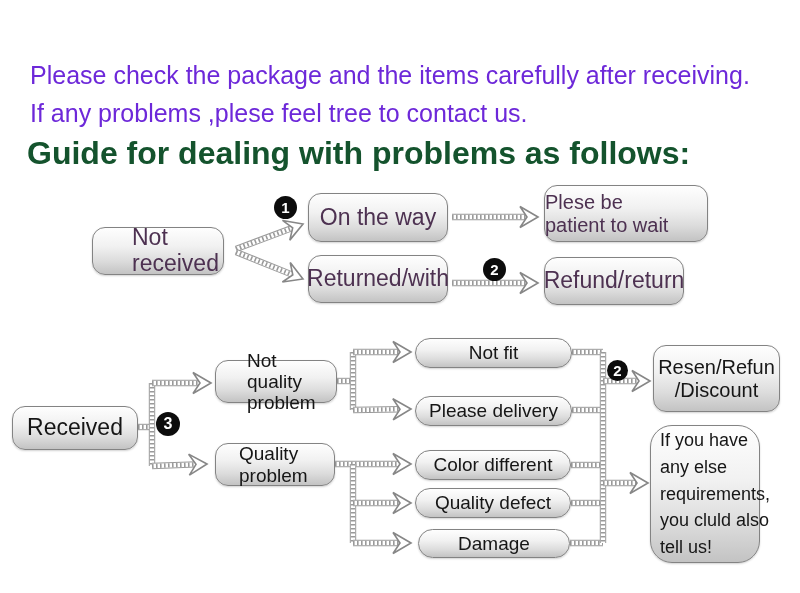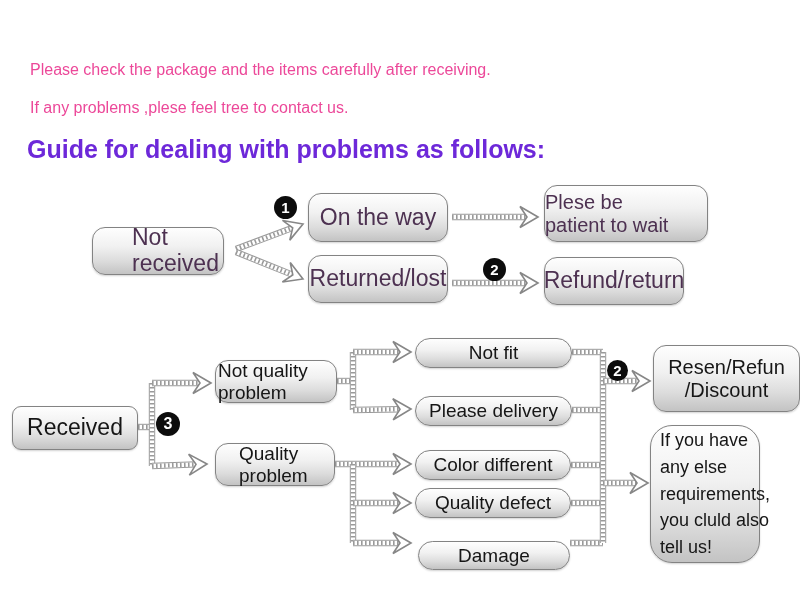--- a/index.html
+++ b/index.html
@@ -4,24 +4,24 @@
 <style>
   html,body{margin:0;padding:0;background:#fff;}
   .page{position:relative;width:800px;height:593px;background:#ffffff;overflow:hidden;
         font-family:"Liberation Sans",sans-serif;}
   
   .banner{position:absolute;left:0;top:0;width:800px;height:37px;background:#060606;}
   .banner-title{position:absolute;left:25px;top:1px;color:#ffffff;font-size:30px;font-weight:bold;
         transform:scaleX(0.78);transform-origin:left center;white-space:nowrap;}
   .banner-arrow{position:absolute;left:745px;top:0;}
   
-  .intro-line{position:absolute;left:30px;color:#ec4899;font-size:16px;white-space:nowrap;}
+  .intro-line{position:absolute;left:30px;color:#6d28d9;font-size:25px;white-space:nowrap;}
   .intro-1{top:61px;}
   .intro-2{top:99px;}
-  .heading{position:absolute;left:27px;top:135px;color:#6d28d9;font-size:25px;font-weight:bold;white-space:nowrap;}
+  .heading{position:absolute;left:27px;top:135px;color:#14532d;font-size:32px;font-weight:bold;white-space:nowrap;}
   
   .node{position:absolute;border:1.5px solid #838383;border-radius:13px;box-sizing:border-box;
         background:linear-gradient(180deg,#fefefe 0%,#f1f1f1 40%,#dcdcdc 72%,#c3c3c3 100%);
         box-shadow:0 1px 2px rgba(0,0,0,0.18);
         display:flex;align-items:center;justify-content:center;
         color:#161616;font-size:19px;line-height:1.12;}
   .purple{color:#4d3151;}
   .big{font-size:23px;}
   .left{justify-content:flex-start;text-align:left;}
   .ml{white-space:pre-line;}
@@ -127,41 +127,41 @@
       <path d="M0 0 L-18 -10.5 L-11 0 L-18 10.5 Z" fill="#ffffff" stroke="#878787" stroke-width="1.6" transform="translate(650,381) rotate(0)"></path>
       <path d="M603 483 L637 483" fill="none" stroke="#9a9a9a" stroke-width="6.4"></path>
       <path d="M603 483 L637 483" fill="none" stroke="#ffffff" stroke-width="4.4"></path>
       <path d="M603 483 L637 483" fill="none" stroke="#9a9a9a" stroke-width="4.4" stroke-dasharray="1.6 2.4"></path>
       <path d="M0 0 L-18 -10.5 L-11 0 L-18 10.5 Z" fill="#ffffff" stroke="#878787" stroke-width="1.6" transform="translate(648,483) rotate(0)"></path>
     </svg>
 
   <div class="node purple big" style="left:92px;top:227px;width:132px;height:48px;padding-left:39px;">Not received</div>
   <div class="badge" style="left:274px;top:196px;width:23px;height:23px;">1</div>
   <div class="node purple big" style="left:308px;top:193px;width:140px;height:49px;">On the way</div>
-  <div class="node purple big" style="left:308px;top:255px;width:140px;height:48px;">Returned/lost</div>
+  <div class="node purple big" style="left:308px;top:255px;width:140px;height:48px;">Returned/with</div>
   <div class="node purple ml left" style="left:544px;top:185px;width:164px;height:57px;font-size:20px;">Plese be
 patient to wait</div>
   <div class="badge" style="left:483px;top:258px;width:23px;height:23px;">2</div>
   <div class="node purple big" style="left:544px;top:257px;width:140px;height:48px;">Refund/return</div>
 
-  <div class="node big" style="left:12px;top:406px;width:126px;height:44px;border-radius:9px;">Received</div>
+  <div class="node big" style="left:12px;top:406px;width:126px;height:44px;">Received</div>
   <div class="badge" style="left:156px;top:412px;width:24px;height:24px;font-size:16px;">3</div>
-  <div class="node ml left" style="left:215px;top:360px;width:122px;height:43px;padding-left:2px;">Not quality
+  <div class="node ml left" style="left:215px;top:360px;width:122px;height:43px;padding-left:31px;">Not quality
 problem</div>
   <div class="node ml left" style="left:215px;top:443px;width:120px;height:43px;padding-left:23px;">Quality
 problem</div>
 
   <div class="node pill" style="left:415px;top:338px;width:157px;height:30px;">Not fit</div>
   <div class="node pill" style="left:415px;top:396px;width:157px;height:30px;">Please delivery</div>
   <div class="node pill" style="left:415px;top:450px;width:156px;height:30px;">Color different</div>
   <div class="node pill" style="left:415px;top:488px;width:156px;height:30px;">Quality defect</div>
-  <div class="node pill" style="left:418px;top:541px;width:152px;height:29px;">Damage</div>
+  <div class="node pill" style="left:418px;top:529px;width:152px;height:29px;">Damage</div>
 
   <div class="badge" style="left:607px;top:360px;width:21px;height:21px;">2</div>
-  <div class="node ml" style="left:653px;top:345px;width:147px;height:67px;font-size:20px;text-align:center;">Resen/Refun
+  <div class="node ml" style="left:653px;top:345px;width:127px;height:67px;font-size:20px;text-align:center;">Resen/Refun
 /Discount</div>
   <div class="node ml left bubble" style="left:650px;top:425px;width:110px;height:138px;padding-left:9px;font-size:18px;line-height:1.48;">If you have
 any else
 requirements,
 you cluld also
 tell us!</div>
 
 </div>
 
 </body></html>

